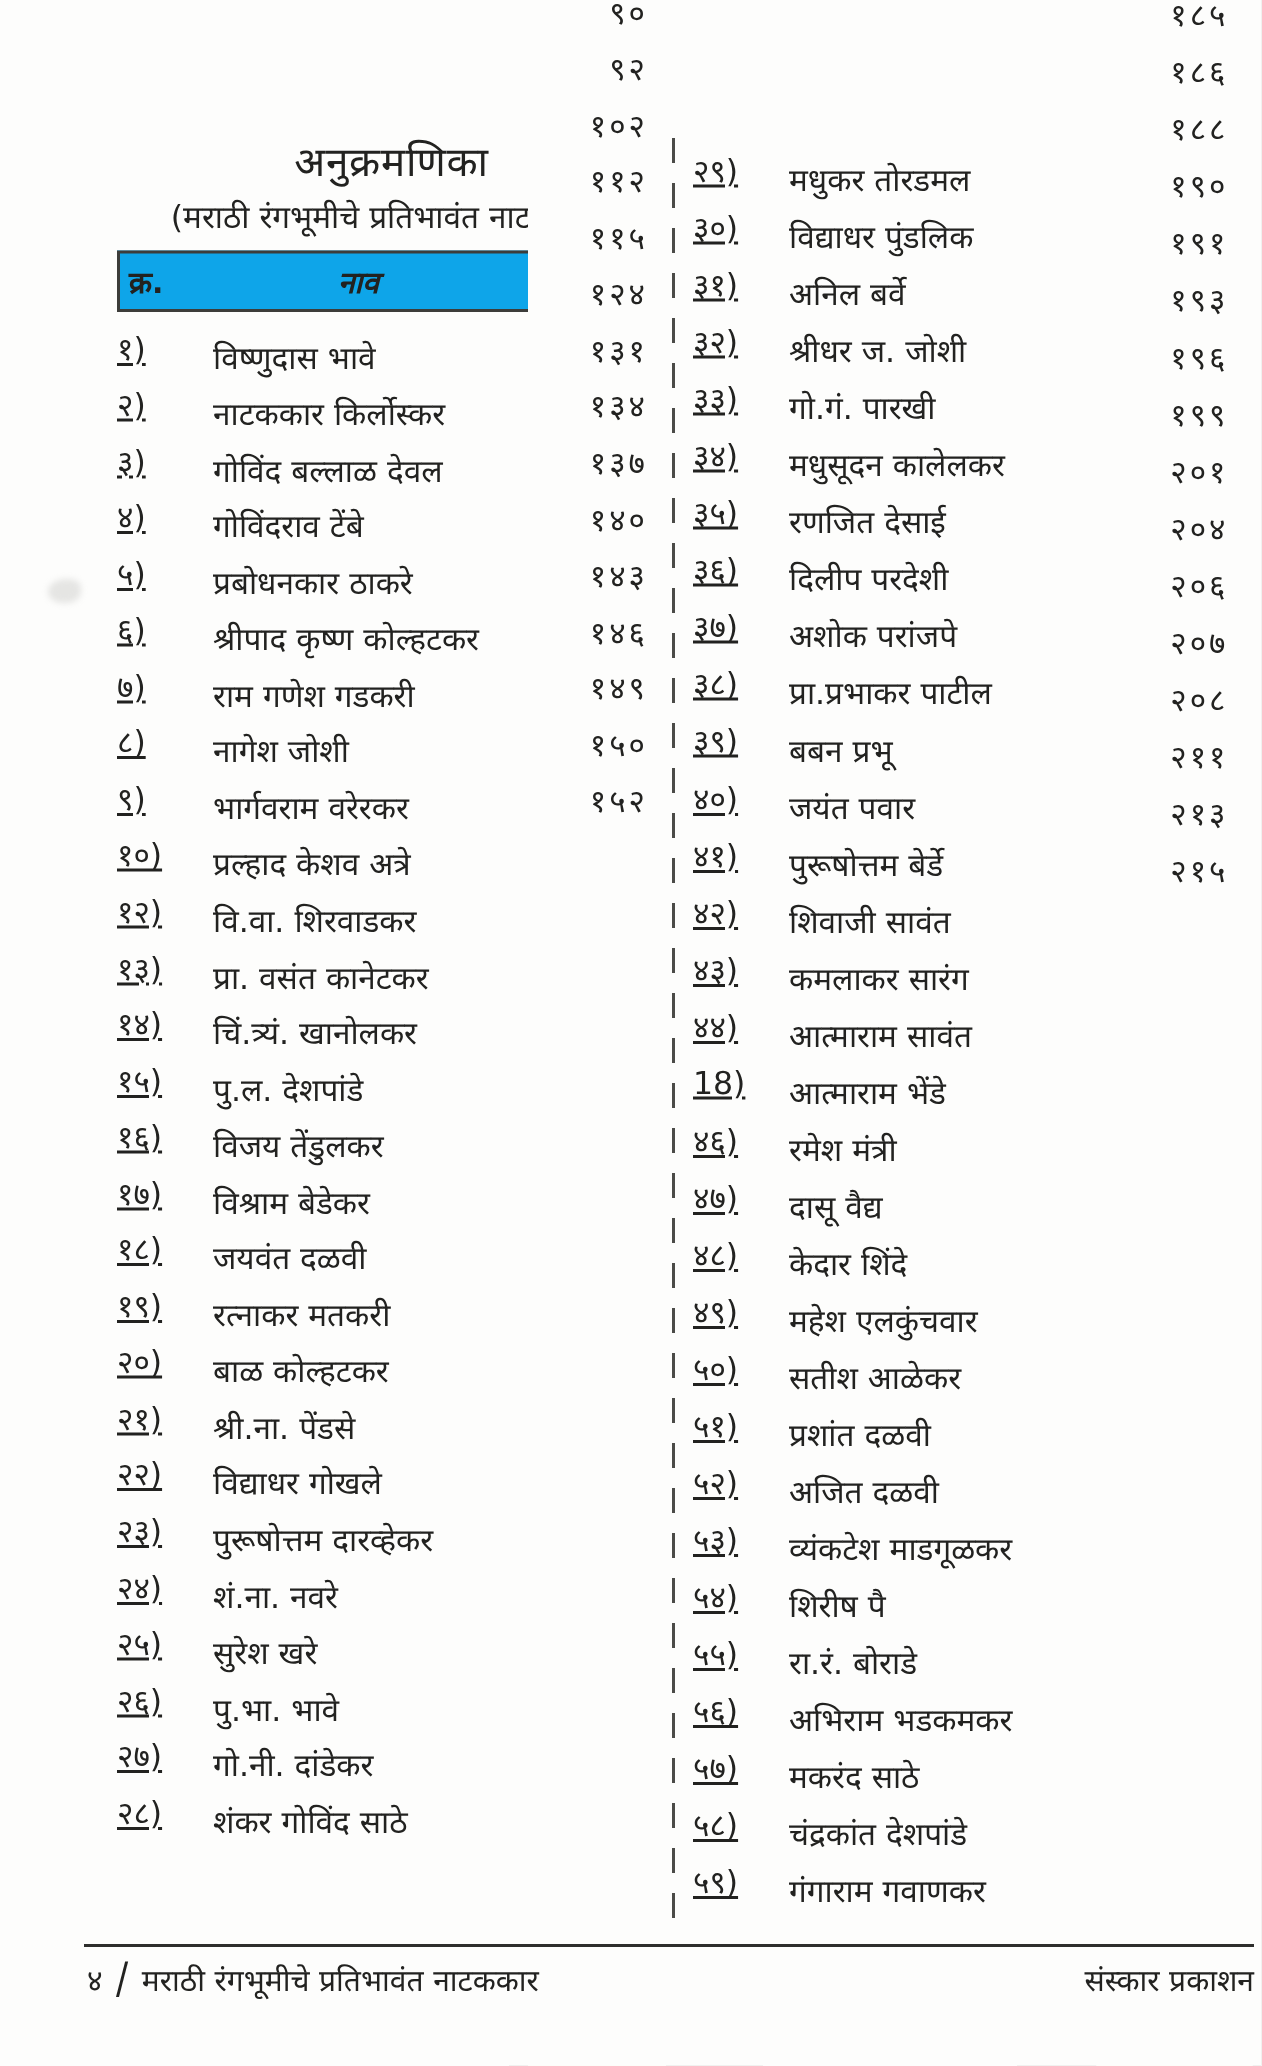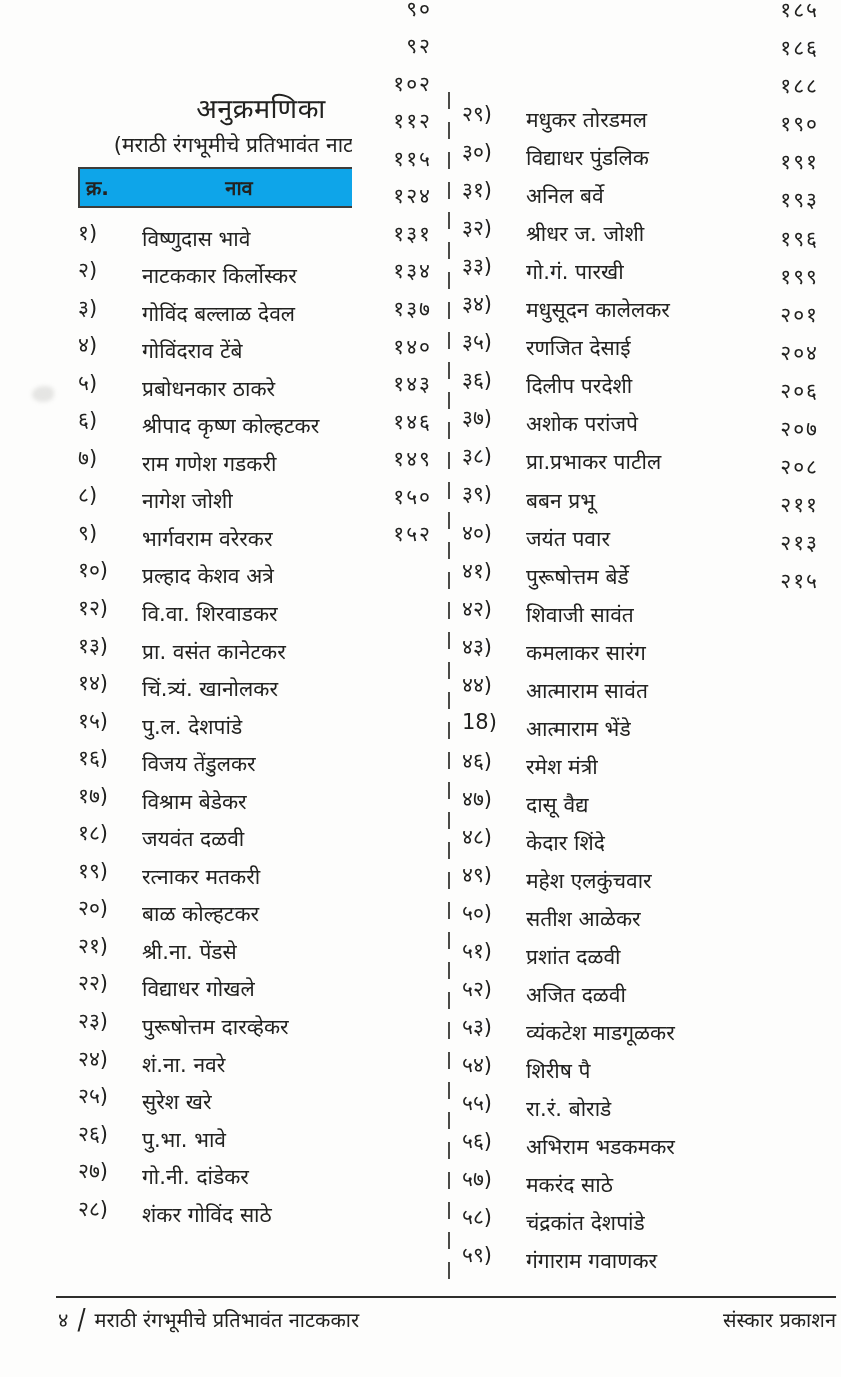--- a/index.html
+++ b/index.html
@@ -56,32 +56,32 @@
     margin-top: 9px;
     border: 2px solid #3d3d3a;
     display: flex;
     align-items: center;
     padding: 5px 8px 5px 6px;
     font-size: 20px;
     font-weight: bold;
     background: #0ea5e9;
   }
   .hb-no { width: 62px; }
-  .hb-name { flex: 1; text-align: center; padding-right: 40px; }
+  .hb-name { flex: 1; text-align: center; padding-right: 40px; font-style: italic; }
   .hb-page { width: 64px; text-align: right; }
   .rows-left { margin-top: 5px; }
   .toc-row {
     display: flex;
     align-items: center;
     font-size: 21px;
     white-space: nowrap;
   }
   .rows-left .toc-row { height: 37.55px; }
   .rows-right .toc-row { height: 38.05px; }
-  .toc-row .no { width: 64px; flex: none; }
+  .toc-row .no { width: 64px; flex: none; text-decoration: underline; }
   .toc-row .name { flex: 1; overflow: hidden; margin-top: 12px; }
   .rows-left .page { width: 80px; flex: none; text-align: right; padding-right: 12px; letter-spacing: 2px; }
   .rows-right .page { width: 88px; flex: none; text-align: right; padding-right: 16px; letter-spacing: 2px; }
   .footer {
     position: absolute;
     left: 56px;
     top: 1296px;
     width: 780px;
     border-top: 2px solid #2e2e2c;
     padding-top: 7px;

